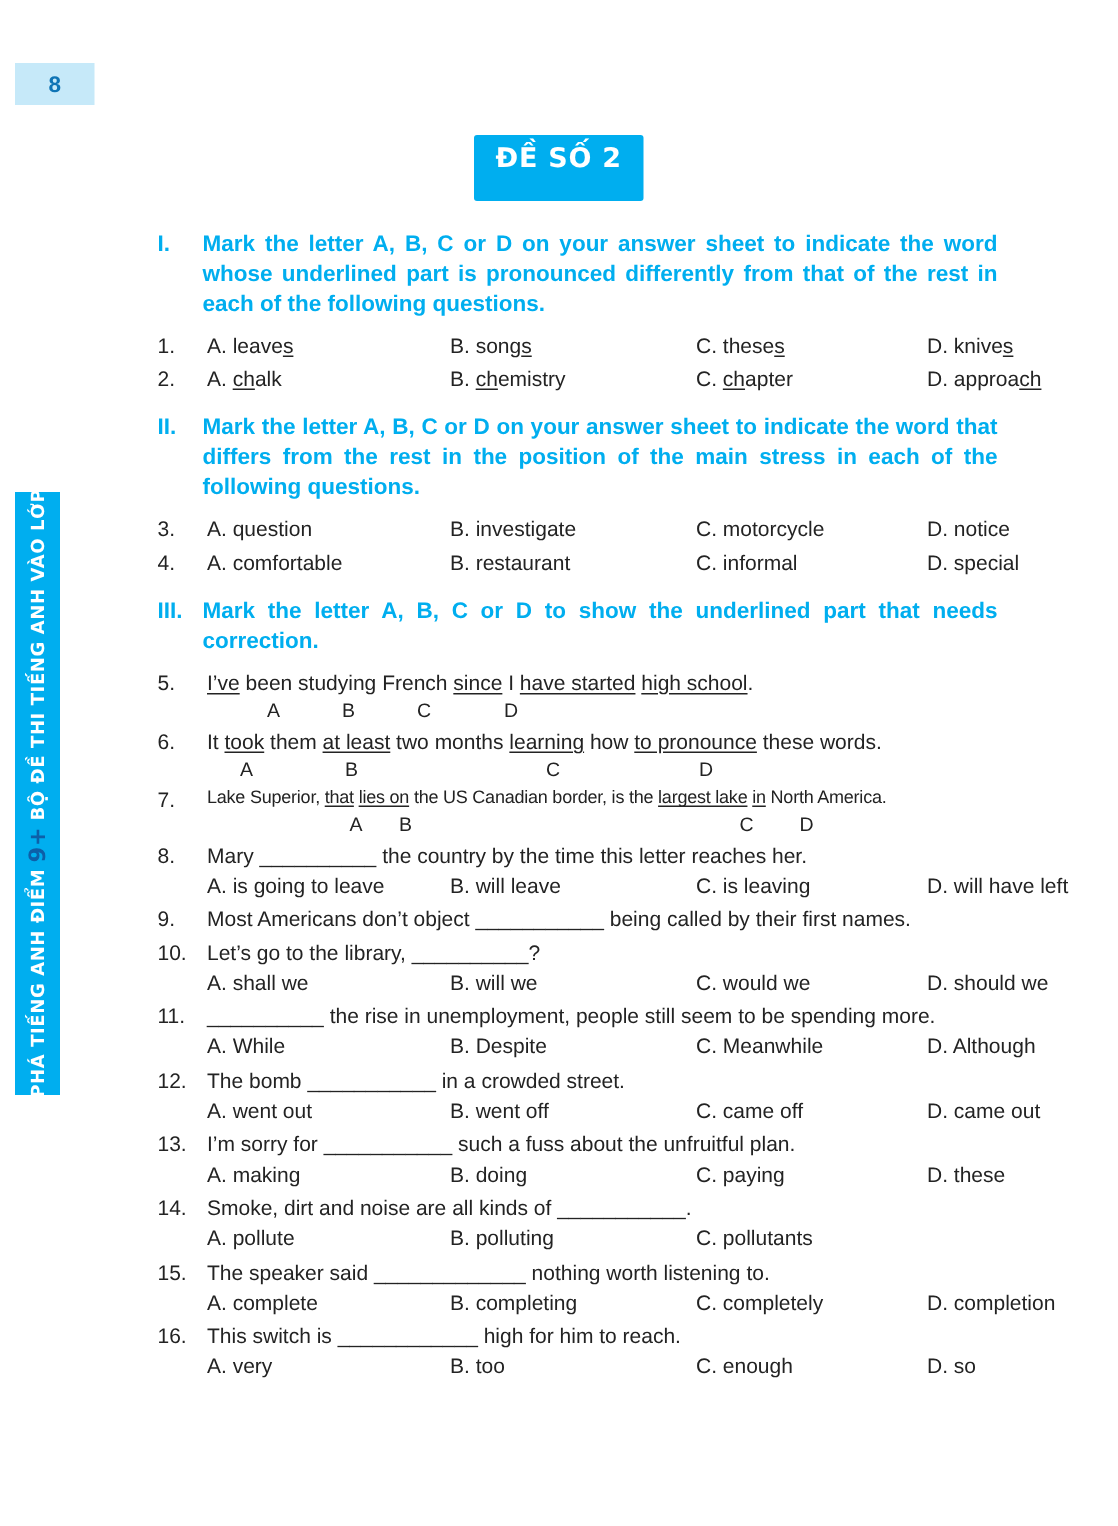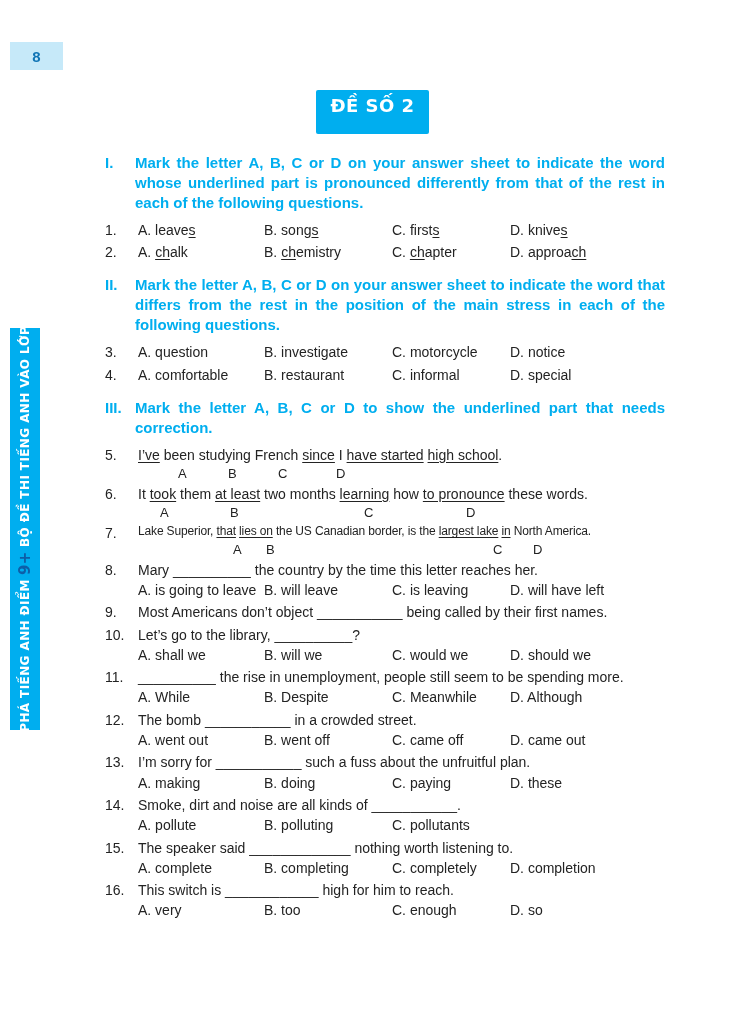--- a/index.html
+++ b/index.html
@@ -50,21 +50,21 @@
     display:flex; color:var(--accent); font-weight:700; font-size:15px;
     line-height:1.33; text-align:justify; margin:13px 0 7px;
   }
   .sec-num { flex:0 0 30px; }
   .sec-text { flex:1; }
 
   .q-row { display:flex; margin:2px 0; font-size:14px; line-height:1.45; }
   .q-num { flex:0 0 33px; }
   .q-body { flex:1; min-width:0; }
 
-  .opt-grid { display:grid; grid-template-columns:126px 128px 118px auto; }
+  .opt-grid { display:grid; grid-template-columns:126px 128px 118px auto;gap:36px; }
   .opt { white-space:nowrap; }
 
   .stem { white-space:nowrap; }
   .corr-line { white-space:nowrap; }
   .small .corr-line { font-size:12px; letter-spacing:-.15px; }
   .u { text-decoration:underline; text-underline-offset:2px; }
 
   .corr-labels { position:relative; height:17px; font-size:13px; }
   .corr-label { position:absolute; top:0; }
 </style>
@@ -93,21 +93,21 @@
       <div class="sec-header">
         <span class="sec-num">I.</span>
         <span class="sec-text">Mark the letter A, B, C or D on your answer sheet to indicate the word whose underlined part is pronounced differently from that of the rest in each of the following questions.</span>
       </div>
       <div class="q-row">
         <span class="q-num">1.</span>
         <div class="q-body">
           <div class="opt-grid">
             <span class="opt"><span>A. leave</span><span class="u">s</span></span>
             <span class="opt"><span>B. song</span><span class="u">s</span></span>
-            <span class="opt"><span>C. first</span><span class="u">s</span></span>
+            <span class="opt"><span>C. these</span><span class="u">s</span></span>
             <span class="opt"><span>D. knive</span><span class="u">s</span></span>
           </div>
         </div>
       </div>
       <div class="q-row">
         <span class="q-num">2.</span>
         <div class="q-body">
           <div class="opt-grid">
             <span class="opt"><span>A. </span><span class="u">ch</span><span>alk</span></span>
             <span class="opt"><span>B. </span><span class="u">ch</span><span>emistry</span></span>

